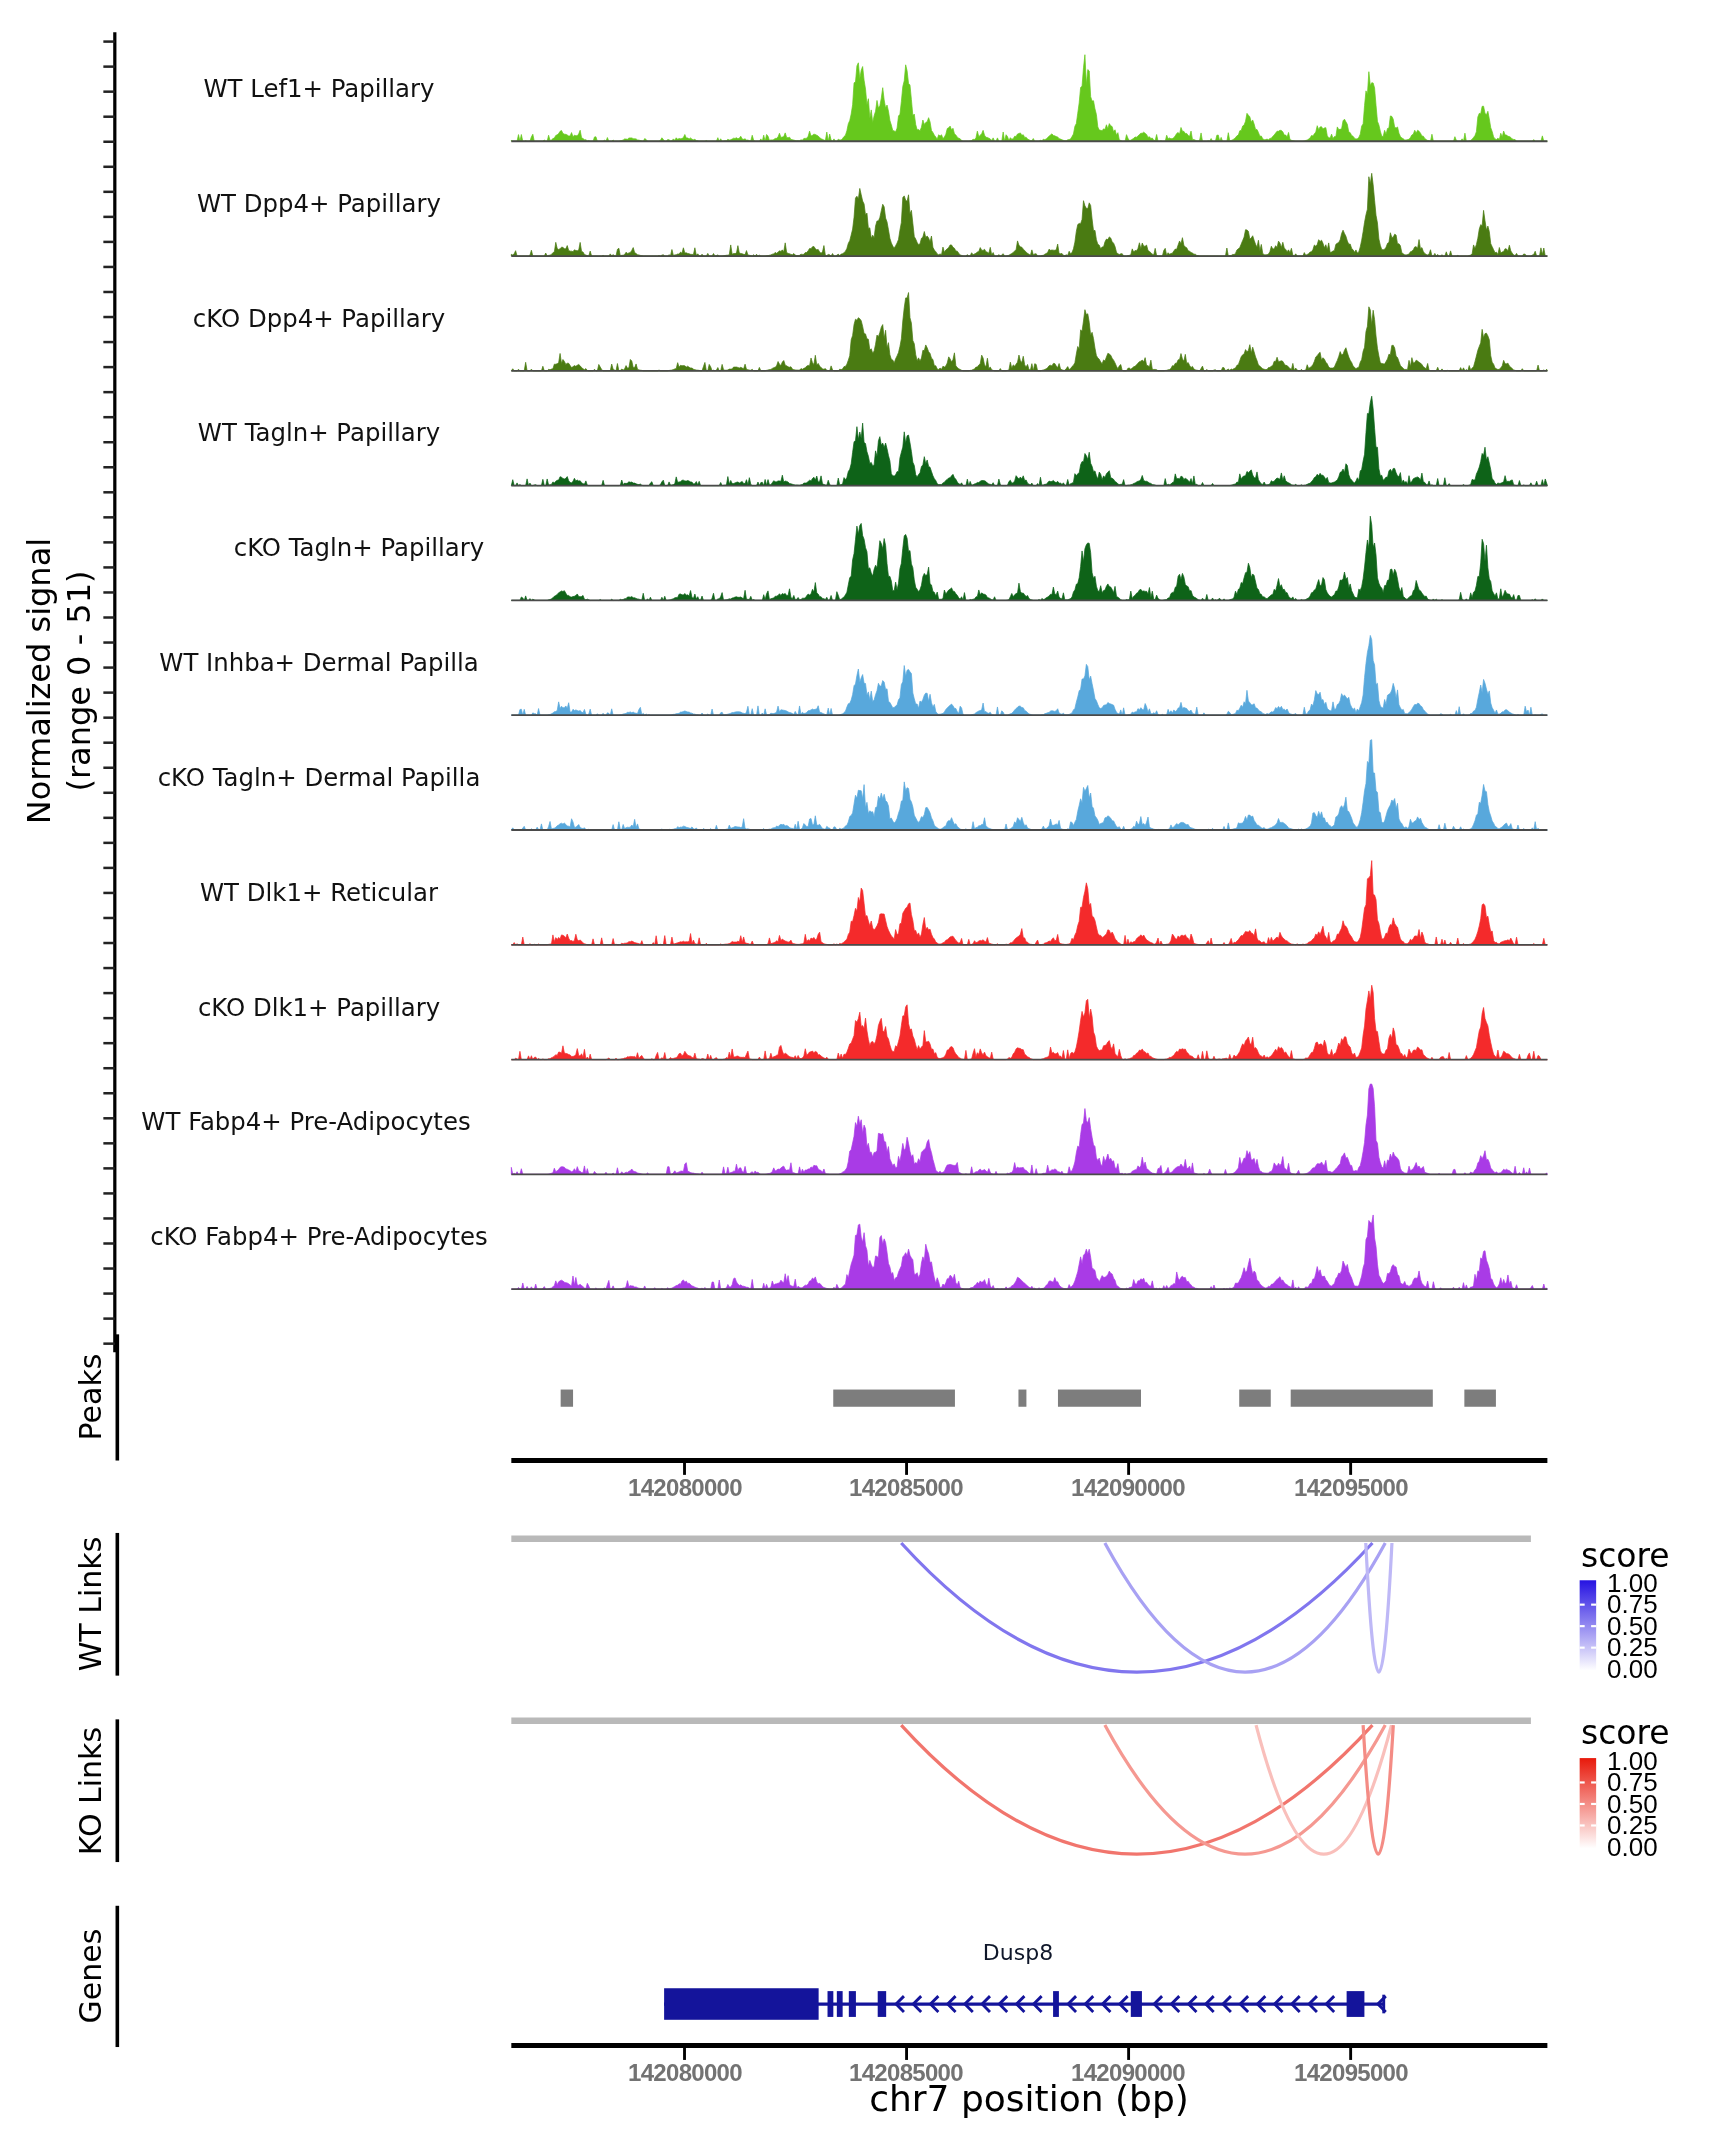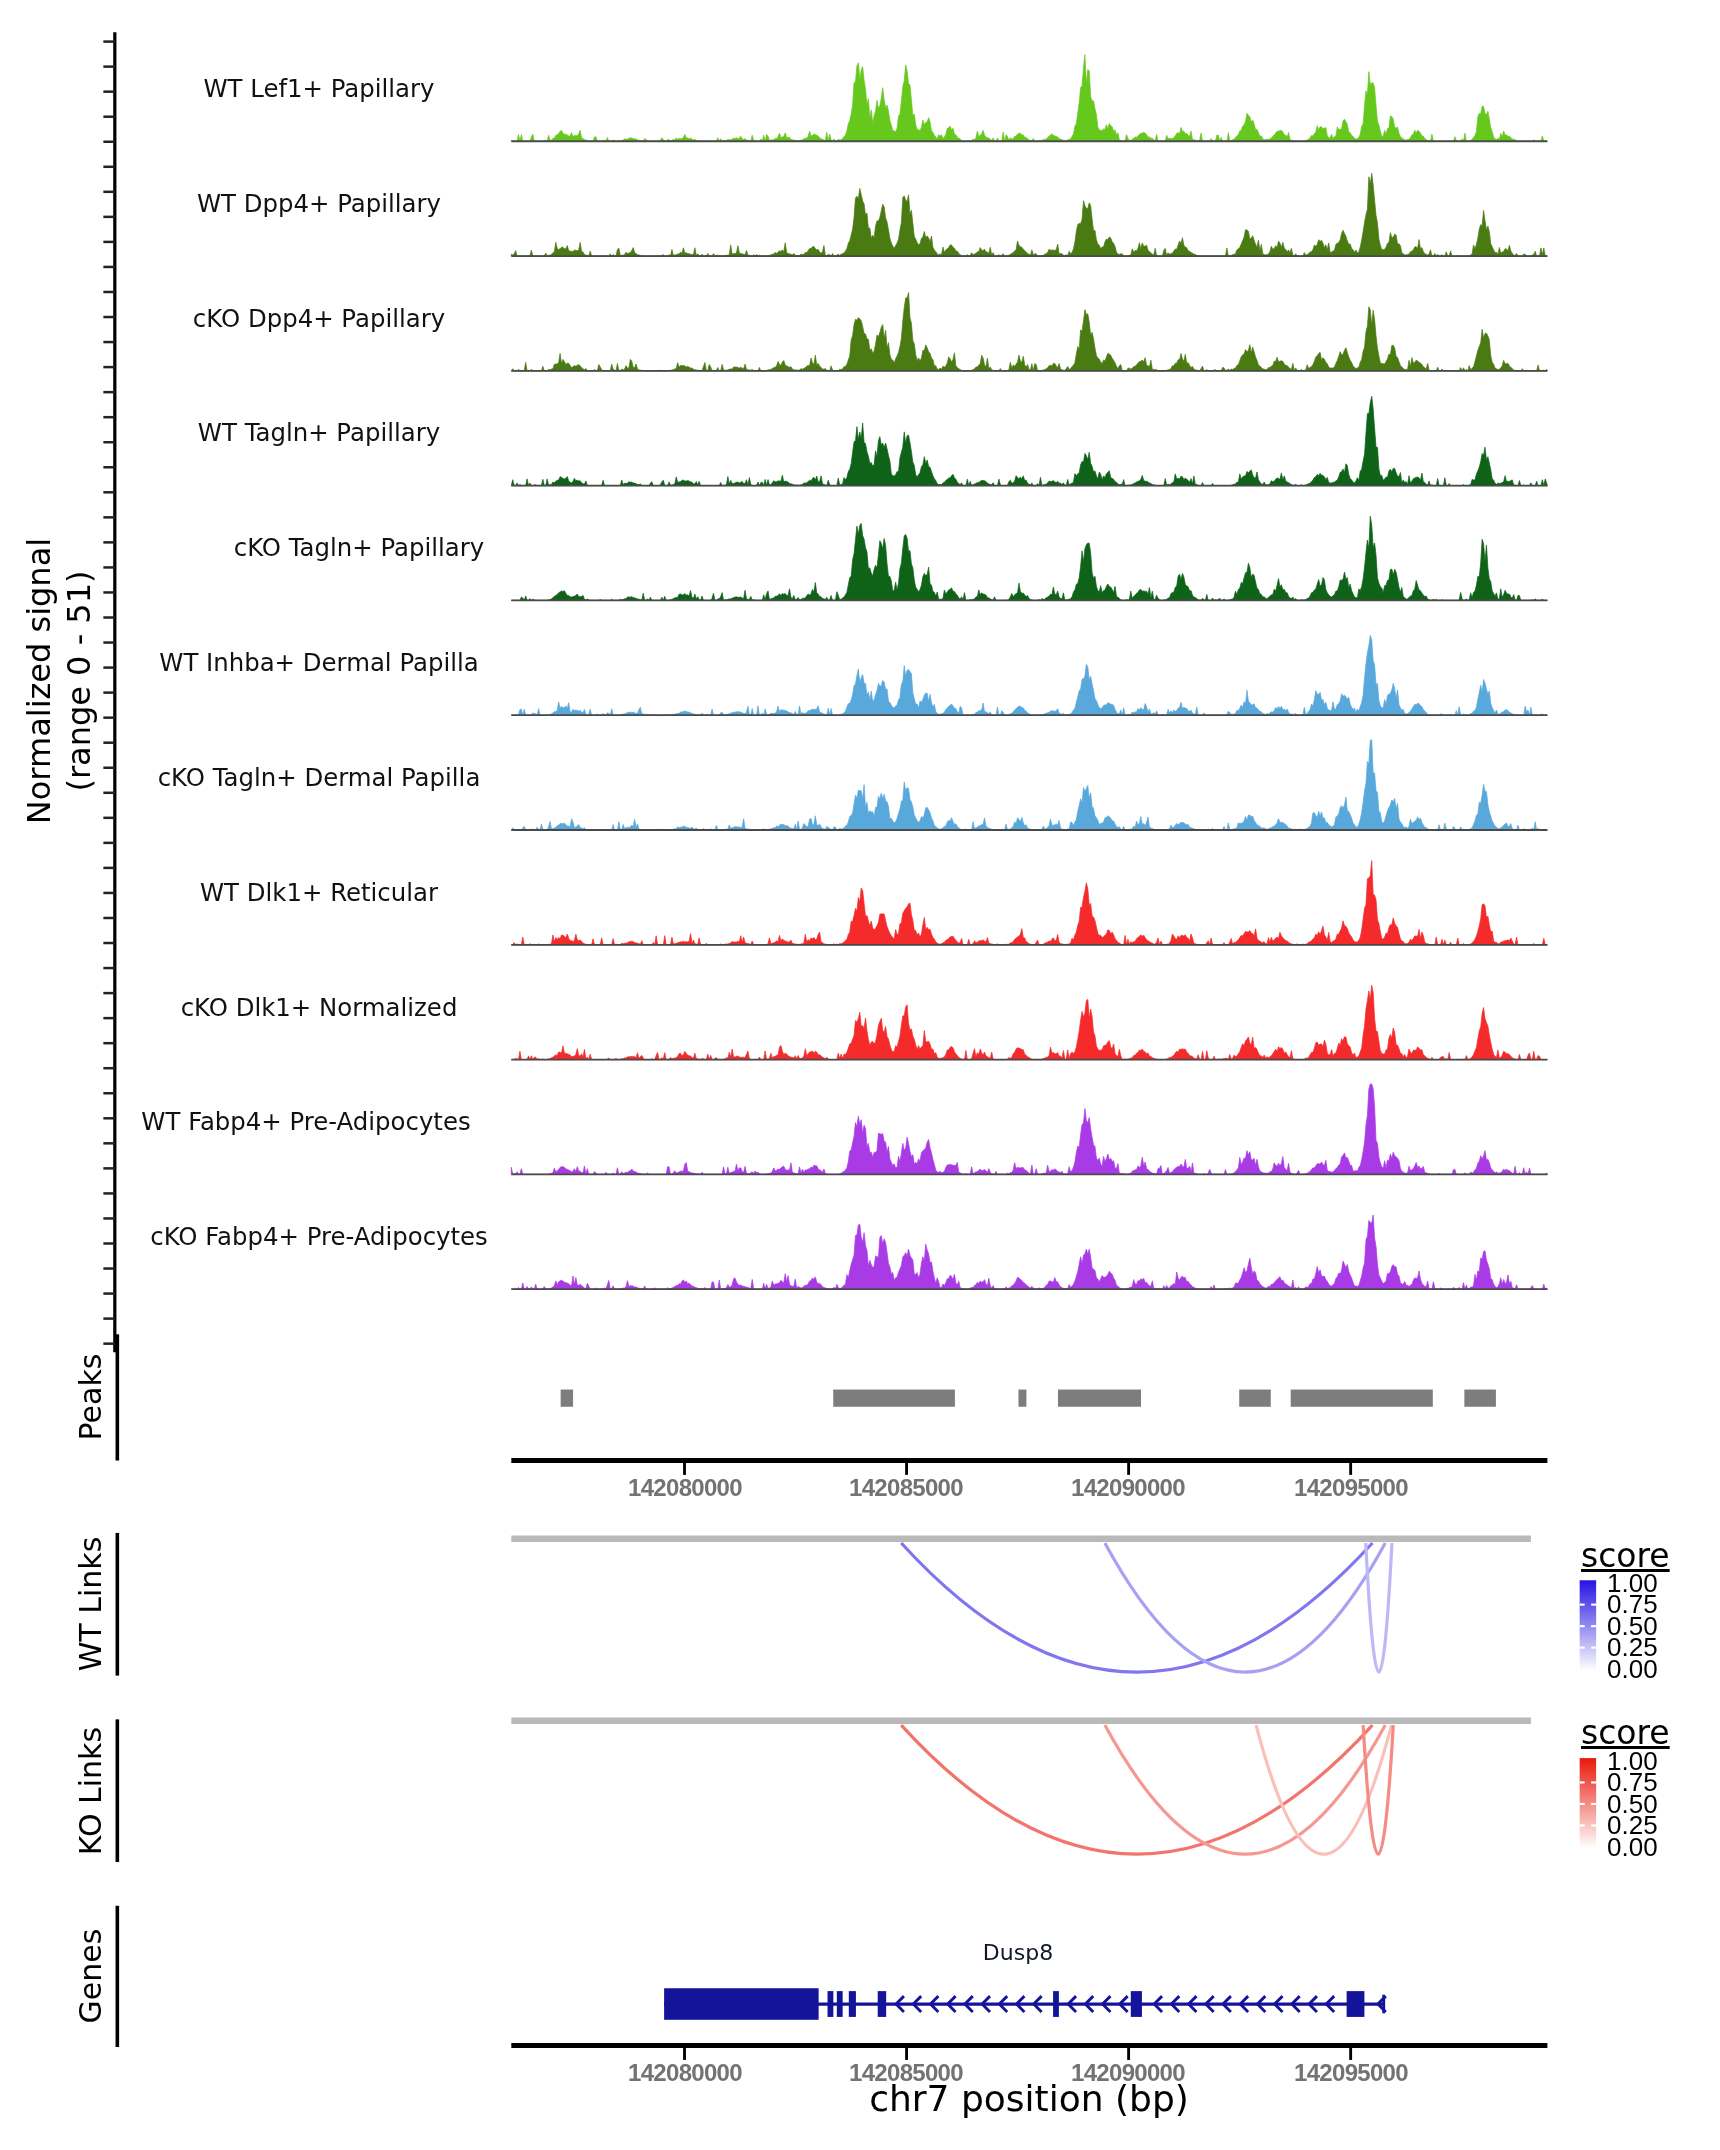--- a/index.html
+++ b/index.html
@@ -7,21 +7,21 @@
        font-family:"DejaVu Sans","Liberation Sans",sans-serif;}
   #gfx{position:absolute;left:0;top:0;}
   .vlabel{position:absolute;transform:translate(-50%,-50%) rotate(-90deg);
           transform-origin:center;white-space:nowrap;color:#000;}
   .ylab{font-size:32px;line-height:1.25;text-align:center;}
   .seclab{font-size:30px;}
   .tracklab{position:absolute;transform:translate(-50%,-50%);font-size:24.4px;color:#111;
             white-space:nowrap;}
   .ticklab{position:absolute;transform:translateX(-50%);font-size:24px;color:#737373;
            font-family:"Liberation Sans",sans-serif;letter-spacing:-0.7px;white-space:nowrap;font-weight:bold;}
-  .legtitle{position:absolute;font-size:33px;color:#000;text-decoration:underline;}
+  .legtitle{position:absolute;font-size:33px;color:#000;}
   .leglab{position:absolute;transform:translateY(-50%);font-size:26px;color:#000;
           font-family:"Liberation Sans",sans-serif;}
   .xtitle{position:absolute;transform:translateX(-50%);font-size:36px;color:#000;white-space:nowrap;}
   .genename{position:absolute;transform:translateX(-50%);font-size:22px;color:#0f172a;}
 </style>
 </head>
 <body>
 
 <div id="fig">
   <svg id="gfx" width="1721" height="2151" viewBox="0 0 2400 3000">
@@ -209,21 +209,21 @@
 
   <div class="xtitle" style="left:1029px;top:2078px;">chr7 position (bp)</div>
 <div class="tracklab" style="left:319px;top:88px;">WT Lef1+ Papillary</div>
     <div class="tracklab" style="left:319px;top:203px;">WT Dpp4+ Papillary</div>
     <div class="tracklab" style="left:319px;top:318px;">cKO Dpp4+ Papillary</div>
     <div class="tracklab" style="left:319px;top:432px;">WT Tagln+ Papillary</div>
     <div class="tracklab" style="left:319px;top:547px;margin-left:40px;">cKO Tagln+ Papillary</div>
     <div class="tracklab" style="left:319px;top:662px;">WT Inhba+ Dermal Papilla</div>
     <div class="tracklab" style="left:319px;top:777px;">cKO Tagln+ Dermal Papilla</div>
     <div class="tracklab" style="left:319px;top:892px;">WT Dlk1+ Reticular</div>
-    <div class="tracklab" style="left:319px;top:1007px;">cKO Dlk1+ Normalized</div>
+    <div class="tracklab" style="left:319px;top:1007px;">cKO Dlk1+ Papillary</div>
     <div class="tracklab" style="left:306px;top:1121px;">WT Fabp4+ Pre-Adipocytes</div>
     <div class="tracklab" style="left:319px;top:1236px;">cKO Fabp4+ Pre-Adipocytes</div>
     <div class="ticklab" style="left:685px;top:1474px;">142080000</div>
     <div class="ticklab" style="left:906px;top:1474px;">142085000</div>
     <div class="ticklab" style="left:1128px;top:1474px;">142090000</div>
     <div class="ticklab" style="left:1351px;top:1474px;">142095000</div>
     <div class="ticklab" style="left:685px;top:2059px;">142080000</div>
     <div class="ticklab" style="left:906px;top:2059px;">142085000</div>
     <div class="ticklab" style="left:1128px;top:2059px;">142090000</div>
     <div class="ticklab" style="left:1351px;top:2059px;">142095000</div>

